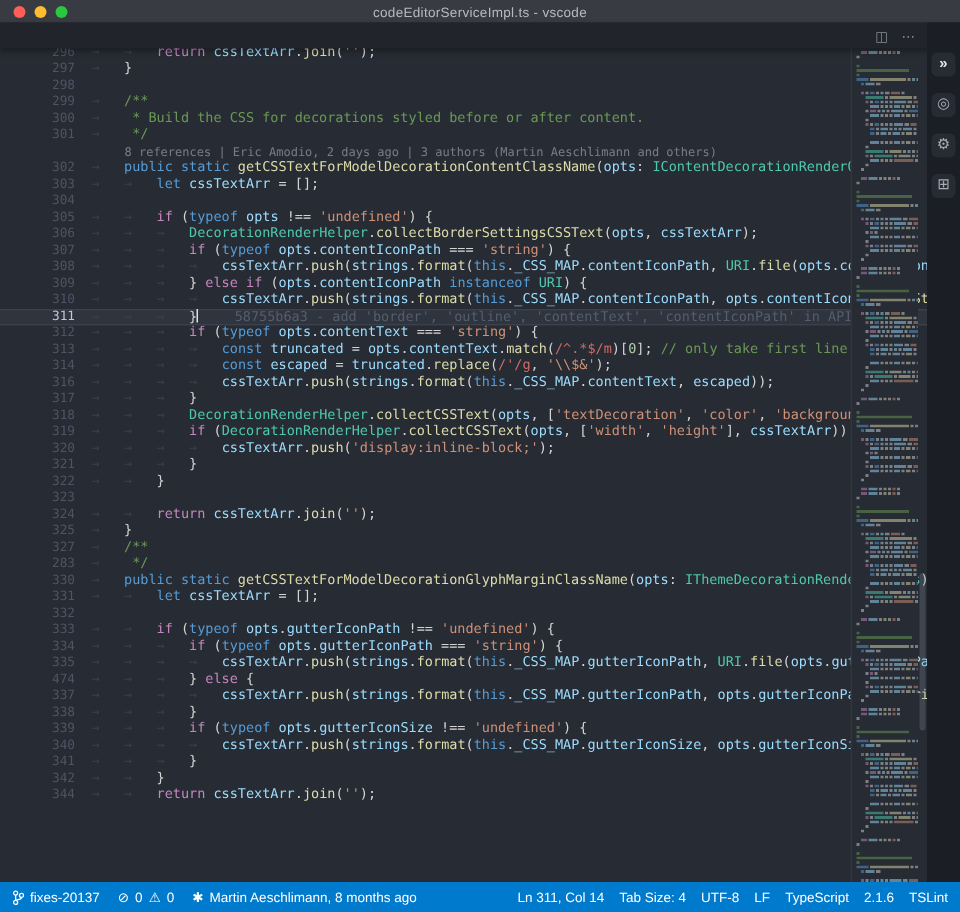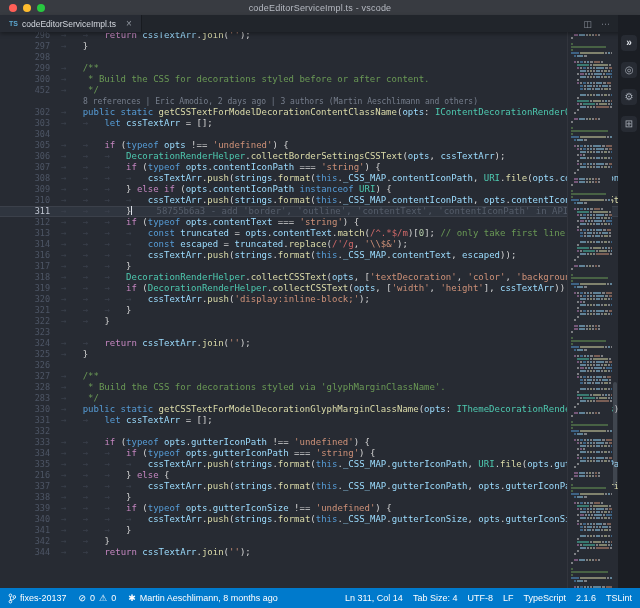--- a/index.html
+++ b/index.html
@@ -75,39 +75,34 @@
 <div class="titlebar">
   <div class="lights">
     <span class="light" style="background:#ff5f57"></span>
     <span class="light" style="background:#febc2e"></span>
     <span class="light" style="background:#28c840"></span>
   </div>
   <div class="title">codeEditorServiceImpl.ts - vscode</div>
 </div>
 
 <div class="tabbar">
-  <div class="tab">
-    <span class="ts-badge">TS</span>
-    <span>codeEditorServiceImpl.ts</span>
-    <span class="tab-close">×</span>
-  </div>
   <div class="tab-actions">
     <span>◫</span>
     <span>⋯</span>
   </div>
 </div>
 
 <div class="editor">
   <div class="lines">
       <div class="row"><span class="gutter">296</span><span class="code"><span class="tab-ws">→   </span><span class="tab-ws">→   </span><span class="tk-ct">return </span><span class="tk-v">cssTextArr</span><span class="tk-w">.</span><span class="tk-fn">join</span><span class="tk-w">(</span><span class="tk-s">''</span><span class="tk-w">);</span></span></div>
       <div class="row"><span class="gutter">297</span><span class="code"><span class="tab-ws">→   </span><span class="tk-w">}</span></span></div>
       <div class="row"><span class="gutter">298</span><span class="code"></span></div>
       <div class="row"><span class="gutter">299</span><span class="code"><span class="tab-ws">→   </span><span class="tk-c">/**</span></span></div>
       <div class="row"><span class="gutter">300</span><span class="code"><span class="tab-ws">→   </span><span class="tk-c"> * Build the CSS for decorations styled before or after content.</span></span></div>
-      <div class="row"><span class="gutter">452</span><span class="code"><span class="tab-ws">→   </span><span class="tk-c"> */</span></span></div>
+      <div class="row"><span class="gutter">301</span><span class="code"><span class="tab-ws">→   </span><span class="tk-c"> */</span></span></div>
       <div class="row lensrow"><span class="gutter"></span><span class="code">8 references | Eric Amodio, 2 days ago | 3 authors (Martin Aeschlimann and others)</span></div>
       <div class="row"><span class="gutter">302</span><span class="code"><span class="tab-ws">→   </span><span class="tk-kw">public static </span><span class="tk-fn">getCSSTextForModelDecorationContentClassName</span><span class="tk-w">(</span><span class="tk-v">opts</span><span class="tk-w">: </span><span class="tk-ty">IContentDecorationRenderOptions</span><span class="tk-w">): </span></span></div>
       <div class="row"><span class="gutter">303</span><span class="code"><span class="tab-ws">→   </span><span class="tab-ws">→   </span><span class="tk-kw">let </span><span class="tk-v">cssTextArr</span><span class="tk-w"> = [];</span></span></div>
       <div class="row"><span class="gutter">304</span><span class="code"></span></div>
       <div class="row"><span class="gutter">305</span><span class="code"><span class="tab-ws">→   </span><span class="tab-ws">→   </span><span class="tk-ct">if</span><span class="tk-w"> (</span><span class="tk-kw">typeof</span><span class="tk-w"> </span><span class="tk-v">opts</span><span class="tk-w"> !== </span><span class="tk-s">'undefined'</span><span class="tk-w">) {</span></span></div>
       <div class="row"><span class="gutter">306</span><span class="code"><span class="tab-ws">→   </span><span class="tab-ws">→   </span><span class="tab-ws">→   </span><span class="tk-ty">DecorationRenderHelper</span><span class="tk-w">.</span><span class="tk-fn">collectBorderSettingsCSSText</span><span class="tk-w">(</span><span class="tk-v">opts</span><span class="tk-w">, </span><span class="tk-v">cssTextArr</span><span class="tk-w">);</span></span></div>
       <div class="row"><span class="gutter">307</span><span class="code"><span class="tab-ws">→   </span><span class="tab-ws">→   </span><span class="tab-ws">→   </span><span class="tk-ct">if</span><span class="tk-w"> (</span><span class="tk-kw">typeof</span><span class="tk-w"> </span><span class="tk-v">opts</span><span class="tk-w">.</span><span class="tk-v">contentIconPath</span><span class="tk-w"> === </span><span class="tk-s">'string'</span><span class="tk-w">) {</span></span></div>
       <div class="row"><span class="gutter">308</span><span class="code"><span class="tab-ws">→   </span><span class="tab-ws">→   </span><span class="tab-ws">→   </span><span class="tab-ws">→   </span><span class="tk-v">cssTextArr</span><span class="tk-w">.</span><span class="tk-fn">push</span><span class="tk-w">(</span><span class="tk-v">strings</span><span class="tk-w">.</span><span class="tk-fn">format</span><span class="tk-w">(</span><span class="tk-kw">this</span><span class="tk-w">.</span><span class="tk-v">_CSS_MAP</span><span class="tk-w">.</span><span class="tk-v">contentIconPath</span><span class="tk-w">, </span><span class="tk-ty">URI</span><span class="tk-w">.</span><span class="tk-fn">file</span><span class="tk-w">(</span><span class="tk-v">opts</span><span class="tk-w">.</span><span class="tk-v">contentIconPath</span></span></div>
       <div class="row"><span class="gutter">309</span><span class="code"><span class="tab-ws">→   </span><span class="tab-ws">→   </span><span class="tab-ws">→   </span><span class="tk-w">} </span><span class="tk-ct">else if</span><span class="tk-w"> (</span><span class="tk-v">opts</span><span class="tk-w">.</span><span class="tk-v">contentIconPath</span><span class="tk-w"> </span><span class="tk-kw">instanceof</span><span class="tk-w"> </span><span class="tk-ty">URI</span><span class="tk-w">) {</span></span></div>
       <div class="row"><span class="gutter">310</span><span class="code"><span class="tab-ws">→   </span><span class="tab-ws">→   </span><span class="tab-ws">→   </span><span class="tab-ws">→   </span><span class="tk-v">cssTextArr</span><span class="tk-w">.</span><span class="tk-fn">push</span><span class="tk-w">(</span><span class="tk-v">strings</span><span class="tk-w">.</span><span class="tk-fn">format</span><span class="tk-w">(</span><span class="tk-kw">this</span><span class="tk-w">.</span><span class="tk-v">_CSS_MAP</span><span class="tk-w">.</span><span class="tk-v">contentIconPath</span><span class="tk-w">, </span><span class="tk-v">opts</span><span class="tk-w">.</span><span class="tk-v">contentIconPath</span><span class="tk-w">.</span><span class="tk-fn">toString</span></span></div>
@@ -118,31 +113,29 @@
       <div class="row"><span class="gutter">316</span><span class="code"><span class="tab-ws">→   </span><span class="tab-ws">→   </span><span class="tab-ws">→   </span><span class="tab-ws">→   </span><span class="tk-v">cssTextArr</span><span class="tk-w">.</span><span class="tk-fn">push</span><span class="tk-w">(</span><span class="tk-v">strings</span><span class="tk-w">.</span><span class="tk-fn">format</span><span class="tk-w">(</span><span class="tk-kw">this</span><span class="tk-w">.</span><span class="tk-v">_CSS_MAP</span><span class="tk-w">.</span><span class="tk-v">contentText</span><span class="tk-w">, </span><span class="tk-v">escaped</span><span class="tk-w">));</span></span></div>
       <div class="row"><span class="gutter">317</span><span class="code"><span class="tab-ws">→   </span><span class="tab-ws">→   </span><span class="tab-ws">→   </span><span class="tk-w">}</span></span></div>
       <div class="row"><span class="gutter">318</span><span class="code"><span class="tab-ws">→   </span><span class="tab-ws">→   </span><span class="tab-ws">→   </span><span class="tk-ty">DecorationRenderHelper</span><span class="tk-w">.</span><span class="tk-fn">collectCSSText</span><span class="tk-w">(</span><span class="tk-v">opts</span><span class="tk-w">, [</span><span class="tk-s">'textDecoration'</span><span class="tk-w">, </span><span class="tk-s">'color'</span><span class="tk-w">, </span><span class="tk-s">'backgroundColor'</span><span class="tk-w">, </span></span></div>
       <div class="row"><span class="gutter">319</span><span class="code"><span class="tab-ws">→   </span><span class="tab-ws">→   </span><span class="tab-ws">→   </span><span class="tk-ct">if</span><span class="tk-w"> (</span><span class="tk-ty">DecorationRenderHelper</span><span class="tk-w">.</span><span class="tk-fn">collectCSSText</span><span class="tk-w">(</span><span class="tk-v">opts</span><span class="tk-w">, [</span><span class="tk-s">'width'</span><span class="tk-w">, </span><span class="tk-s">'height'</span><span class="tk-w">], </span><span class="tk-v">cssTextArr</span><span class="tk-w">)) {</span></span></div>
       <div class="row"><span class="gutter">320</span><span class="code"><span class="tab-ws">→   </span><span class="tab-ws">→   </span><span class="tab-ws">→   </span><span class="tab-ws">→   </span><span class="tk-v">cssTextArr</span><span class="tk-w">.</span><span class="tk-fn">push</span><span class="tk-w">(</span><span class="tk-s">'display:inline-block;'</span><span class="tk-w">);</span></span></div>
       <div class="row"><span class="gutter">321</span><span class="code"><span class="tab-ws">→   </span><span class="tab-ws">→   </span><span class="tab-ws">→   </span><span class="tk-w">}</span></span></div>
       <div class="row"><span class="gutter">322</span><span class="code"><span class="tab-ws">→   </span><span class="tab-ws">→   </span><span class="tk-w">}</span></span></div>
       <div class="row"><span class="gutter">323</span><span class="code"></span></div>
       <div class="row"><span class="gutter">324</span><span class="code"><span class="tab-ws">→   </span><span class="tab-ws">→   </span><span class="tk-ct">return </span><span class="tk-v">cssTextArr</span><span class="tk-w">.</span><span class="tk-fn">join</span><span class="tk-w">(</span><span class="tk-s">''</span><span class="tk-w">);</span></span></div>
       <div class="row"><span class="gutter">325</span><span class="code"><span class="tab-ws">→   </span><span class="tk-w">}</span></span></div>
-      <div class="row"><span class="gutter">326</span><span class="code"></span></div>
       <div class="row"><span class="gutter">327</span><span class="code"><span class="tab-ws">→   </span><span class="tk-c">/**</span></span></div>
-      <div class="row"><span class="gutter">328</span><span class="code"><span class="tab-ws">→   </span><span class="tk-c"> * Build the CSS for decorations styled via 'glyphMarginClassName'.</span></span></div>
       <div class="row"><span class="gutter">283</span><span class="code"><span class="tab-ws">→   </span><span class="tk-c"> */</span></span></div>
       <div class="row"><span class="gutter">330</span><span class="code"><span class="tab-ws">→   </span><span class="tk-kw">public static </span><span class="tk-fn">getCSSTextForModelDecorationGlyphMarginClassName</span><span class="tk-w">(</span><span class="tk-v">opts</span><span class="tk-w">: </span><span class="tk-ty">IThemeDecorationRenderOptions</span><span class="tk-w">): </span></span></div>
       <div class="row"><span class="gutter">331</span><span class="code"><span class="tab-ws">→   </span><span class="tab-ws">→   </span><span class="tk-kw">let </span><span class="tk-v">cssTextArr</span><span class="tk-w"> = [];</span></span></div>
       <div class="row"><span class="gutter">332</span><span class="code"></span></div>
       <div class="row"><span class="gutter">333</span><span class="code"><span class="tab-ws">→   </span><span class="tab-ws">→   </span><span class="tk-ct">if</span><span class="tk-w"> (</span><span class="tk-kw">typeof</span><span class="tk-w"> </span><span class="tk-v">opts</span><span class="tk-w">.</span><span class="tk-v">gutterIconPath</span><span class="tk-w"> !== </span><span class="tk-s">'undefined'</span><span class="tk-w">) {</span></span></div>
       <div class="row"><span class="gutter">334</span><span class="code"><span class="tab-ws">→   </span><span class="tab-ws">→   </span><span class="tab-ws">→   </span><span class="tk-ct">if</span><span class="tk-w"> (</span><span class="tk-kw">typeof</span><span class="tk-w"> </span><span class="tk-v">opts</span><span class="tk-w">.</span><span class="tk-v">gutterIconPath</span><span class="tk-w"> === </span><span class="tk-s">'string'</span><span class="tk-w">) {</span></span></div>
       <div class="row"><span class="gutter">335</span><span class="code"><span class="tab-ws">→   </span><span class="tab-ws">→   </span><span class="tab-ws">→   </span><span class="tab-ws">→   </span><span class="tk-v">cssTextArr</span><span class="tk-w">.</span><span class="tk-fn">push</span><span class="tk-w">(</span><span class="tk-v">strings</span><span class="tk-w">.</span><span class="tk-fn">format</span><span class="tk-w">(</span><span class="tk-kw">this</span><span class="tk-w">.</span><span class="tk-v">_CSS_MAP</span><span class="tk-w">.</span><span class="tk-v">gutterIconPath</span><span class="tk-w">, </span><span class="tk-ty">URI</span><span class="tk-w">.</span><span class="tk-fn">file</span><span class="tk-w">(</span><span class="tk-v">opts</span><span class="tk-w">.</span><span class="tk-v">gutterIconPath</span></span></div>
-      <div class="row"><span class="gutter">216</span><span class="code"><span class="tab-ws">→   </span><span class="tab-ws">→   </span><span class="tab-ws">→   </span><span class="tk-w">} </span><span class="tk-ct">else</span><span class="tk-w"> {</span></span></div>
+      <div class="row"><span class="gutter">474</span><span class="code"><span class="tab-ws">→   </span><span class="tab-ws">→   </span><span class="tab-ws">→   </span><span class="tk-w">} </span><span class="tk-ct">else</span><span class="tk-w"> {</span></span></div>
       <div class="row"><span class="gutter">337</span><span class="code"><span class="tab-ws">→   </span><span class="tab-ws">→   </span><span class="tab-ws">→   </span><span class="tab-ws">→   </span><span class="tk-v">cssTextArr</span><span class="tk-w">.</span><span class="tk-fn">push</span><span class="tk-w">(</span><span class="tk-v">strings</span><span class="tk-w">.</span><span class="tk-fn">format</span><span class="tk-w">(</span><span class="tk-kw">this</span><span class="tk-w">.</span><span class="tk-v">_CSS_MAP</span><span class="tk-w">.</span><span class="tk-v">gutterIconPath</span><span class="tk-w">, </span><span class="tk-v">opts</span><span class="tk-w">.</span><span class="tk-v">gutterIconPath</span><span class="tk-w">.</span><span class="tk-fn">toString</span></span></div>
       <div class="row"><span class="gutter">338</span><span class="code"><span class="tab-ws">→   </span><span class="tab-ws">→   </span><span class="tab-ws">→   </span><span class="tk-w">}</span></span></div>
       <div class="row"><span class="gutter">339</span><span class="code"><span class="tab-ws">→   </span><span class="tab-ws">→   </span><span class="tab-ws">→   </span><span class="tk-ct">if</span><span class="tk-w"> (</span><span class="tk-kw">typeof</span><span class="tk-w"> </span><span class="tk-v">opts</span><span class="tk-w">.</span><span class="tk-v">gutterIconSize</span><span class="tk-w"> !== </span><span class="tk-s">'undefined'</span><span class="tk-w">) {</span></span></div>
       <div class="row"><span class="gutter">340</span><span class="code"><span class="tab-ws">→   </span><span class="tab-ws">→   </span><span class="tab-ws">→   </span><span class="tab-ws">→   </span><span class="tk-v">cssTextArr</span><span class="tk-w">.</span><span class="tk-fn">push</span><span class="tk-w">(</span><span class="tk-v">strings</span><span class="tk-w">.</span><span class="tk-fn">format</span><span class="tk-w">(</span><span class="tk-kw">this</span><span class="tk-w">.</span><span class="tk-v">_CSS_MAP</span><span class="tk-w">.</span><span class="tk-v">gutterIconSize</span><span class="tk-w">, </span><span class="tk-v">opts</span><span class="tk-w">.</span><span class="tk-v">gutterIconSize</span><span class="tk-w">));</span></span></div>
       <div class="row"><span class="gutter">341</span><span class="code"><span class="tab-ws">→   </span><span class="tab-ws">→   </span><span class="tab-ws">→   </span><span class="tk-w">}</span></span></div>
       <div class="row"><span class="gutter">342</span><span class="code"><span class="tab-ws">→   </span><span class="tab-ws">→   </span><span class="tk-w">}</span></span></div>
       <div class="row"><span class="gutter">344</span><span class="code"><span class="tab-ws">→   </span><span class="tab-ws">→   </span><span class="tk-ct">return </span><span class="tk-v">cssTextArr</span><span class="tk-w">.</span><span class="tk-fn">join</span><span class="tk-w">(</span><span class="tk-s">''</span><span class="tk-w">);</span></span></div>
     </div>
   <div class="minimap">
       <div class="mrow"><span style="display: inline-block; width: 6px;"></span><span class="mseg" style="width: 4px; background: rgb(197, 134, 192);"></span><span class="mseg" style="width: 6px; background: rgb(156, 220, 254);"></span><span class="mseg" style="width: 2px; background: rgb(212, 212, 212);"></span><span class="mseg" style="width: 2px; background: rgb(220, 220, 170);"></span><span class="mseg" style="width: 2px; background: rgb(212, 212, 212);"></span><span class="mseg" style="width: 2px; background: rgb(206, 145, 120);"></span><span class="mseg" style="width: 2px; background: rgb(212, 212, 212);"></span></div>

